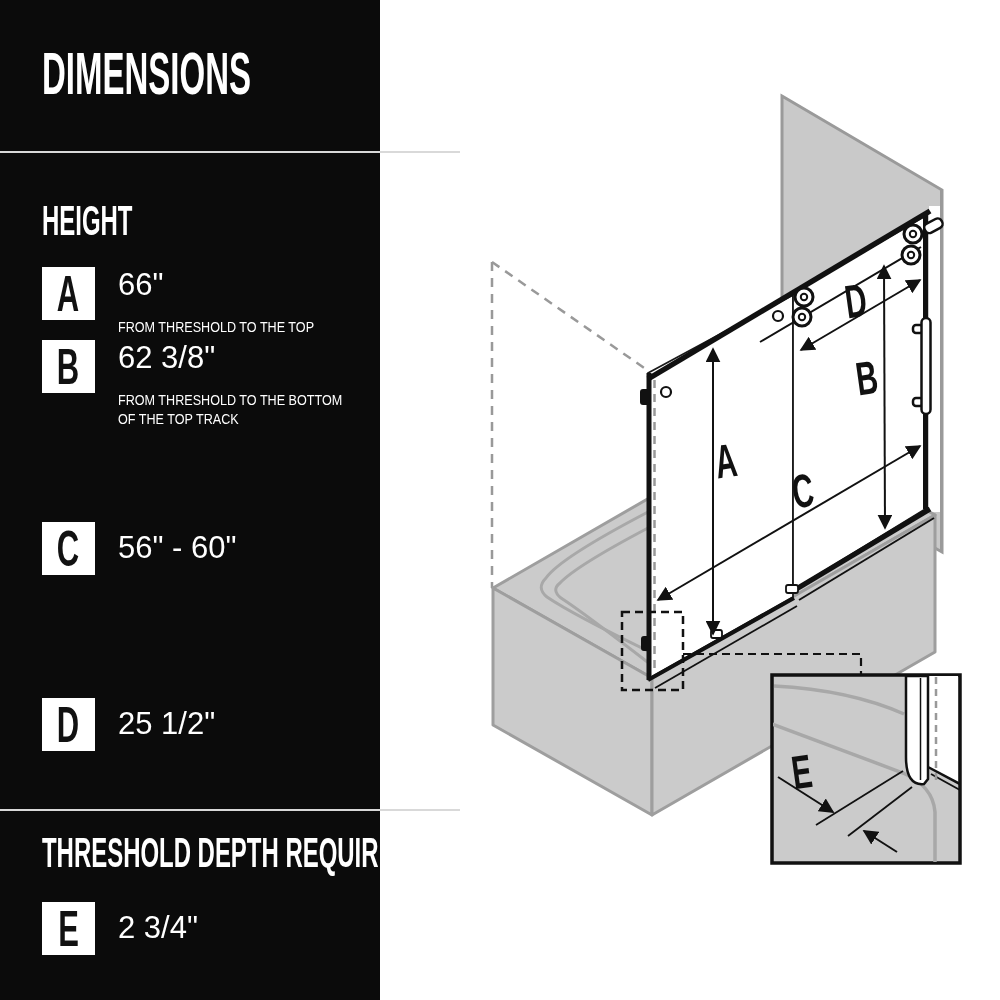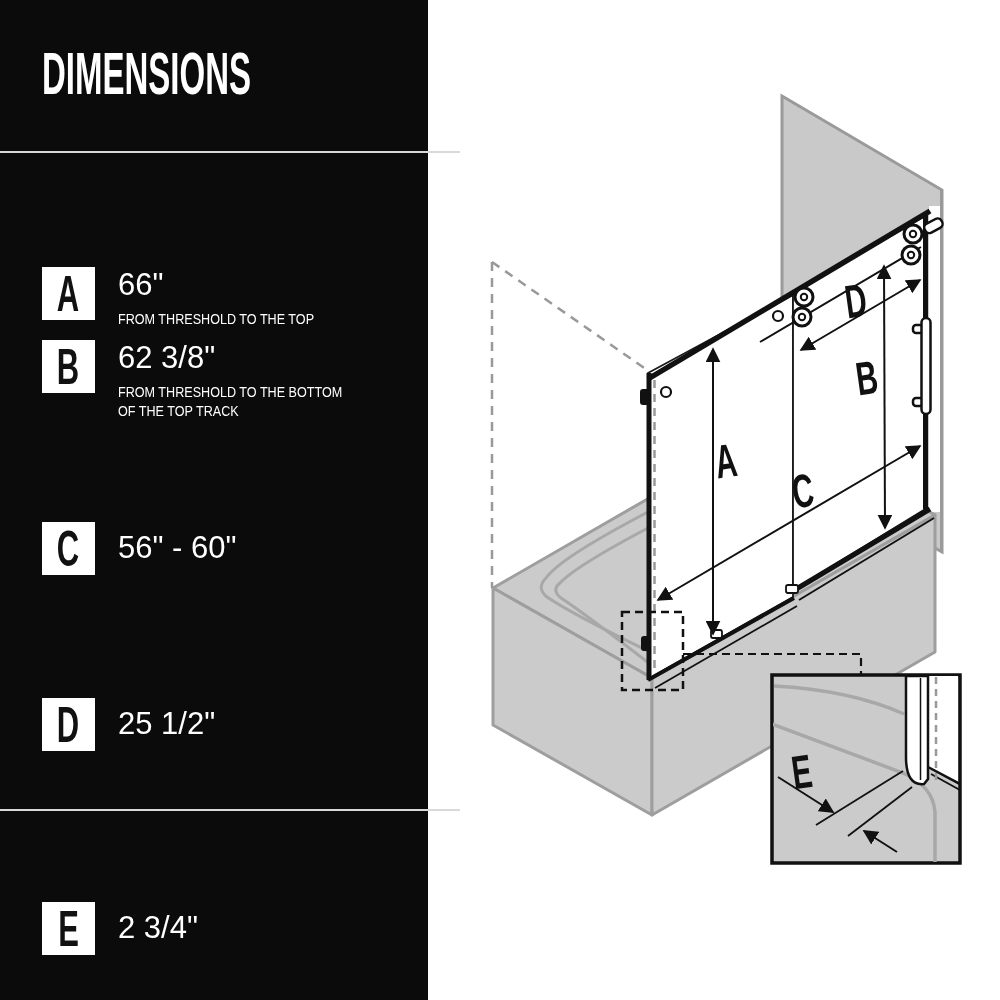--- a/index.html
+++ b/index.html
@@ -1,56 +1,59 @@
 <!DOCTYPE html>
 <html><head>
 <meta charset="utf-8">
 <style>
   html,body{margin:0;padding:0;background:#ffffff;width:1000px;height:1000px;
     font-family:"Liberation Sans",sans-serif;overflow:hidden;}
   #stage{position:relative;width:1000px;height:1000px;background:#ffffff;}
 
   
-  .panel{position:absolute;left:0;top:0;width:428px;height:1000px;background:#0b0b0b;color:#ffffff;}
+  .panel{position:absolute;left:0;top:0;width:380px;height:1000px;background:#0b0b0b;color:#ffffff;}
   .divider{position:absolute;left:0;width:460px;height:2px;background:#d9d9d9;}
   .cond{display:inline-block;font-weight:700;white-space:nowrap;
         transform-origin:left top;letter-spacing:0px;}
   .panel-title{position:absolute;left:42px;top:44px;font-size:60px;line-height:60px;}
   .panel-title .cond{transform:scaleX(0.55);}
   .sec-heading{position:absolute;left:42px;font-size:42px;line-height:42px;}
   .sec-heading .cond{transform:scaleX(0.57);}
   .row{position:absolute;left:42px;display:flex;align-items:flex-start;}
   .badge{width:53px;height:53px;background:#ffffff;color:#111111;flex:0 0 53px;
          display:flex;align-items:center;justify-content:center;}
   .badge span{font-weight:700;font-size:50px;line-height:50px;display:inline-block;
               transform:scaleX(0.62);}
   .row-text{margin-left:23px;}
   .row-value{font-size:31px;line-height:33px;font-weight:400;margin-top:1px;white-space:nowrap;}
   .row-value.val-mid{margin-top:9px;}
-  .desc{font-size:15px;line-height:19px;font-weight:400;margin-top:8px;}
+  .desc{font-size:15px;line-height:19px;font-weight:400;margin-top:16px;}
   .desc div{transform:scaleX(0.84);transform-origin:left top;white-space:nowrap;}
 
   
   .diagram{position:absolute;left:460px;top:0;width:540px;height:1000px;}
   svg text.dim-label{font-family:"Liberation Sans",sans-serif;font-weight:700;
        font-size:47px;fill:#111111;text-anchor:middle;}
 </style>
 </head>
 <body>
 
 <div id="stage">
 
   <div class="panel">
 
     <div class="panel-title">
       <span class="cond">DIMENSIONS</span>
     </div>
 
     <div class="divider" style="top:151px"></div>
 
+    <div class="sec-heading" style="top:200px">
+      <span class="cond">HEIGHT</span>
+    </div>
 
     <div class="row" style="top:267px">
       <div class="badge">
         <span>A</span>
       </div>
       <div class="row-text">
         <div class="row-value">66"</div>
         <div class="desc">
           <div>FROM THRESHOLD TO THE TOP</div>
         </div>
@@ -85,20 +88,23 @@
       <div class="badge">
         <span>D</span>
       </div>
       <div class="row-text">
         <div class="row-value val-mid">25 1/2"</div>
       </div>
     </div>
 
     <div class="divider" style="top:809px"></div>
 
+    <div class="sec-heading" style="top:832px">
+      <span class="cond">THRESHOLD DEPTH REQUIRED</span>
+    </div>
 
     <div class="row" style="top:902px">
       <div class="badge">
         <span>E</span>
       </div>
       <div class="row-text">
         <div class="row-value val-mid">2 3/4"</div>
       </div>
     </div>
   </div>

